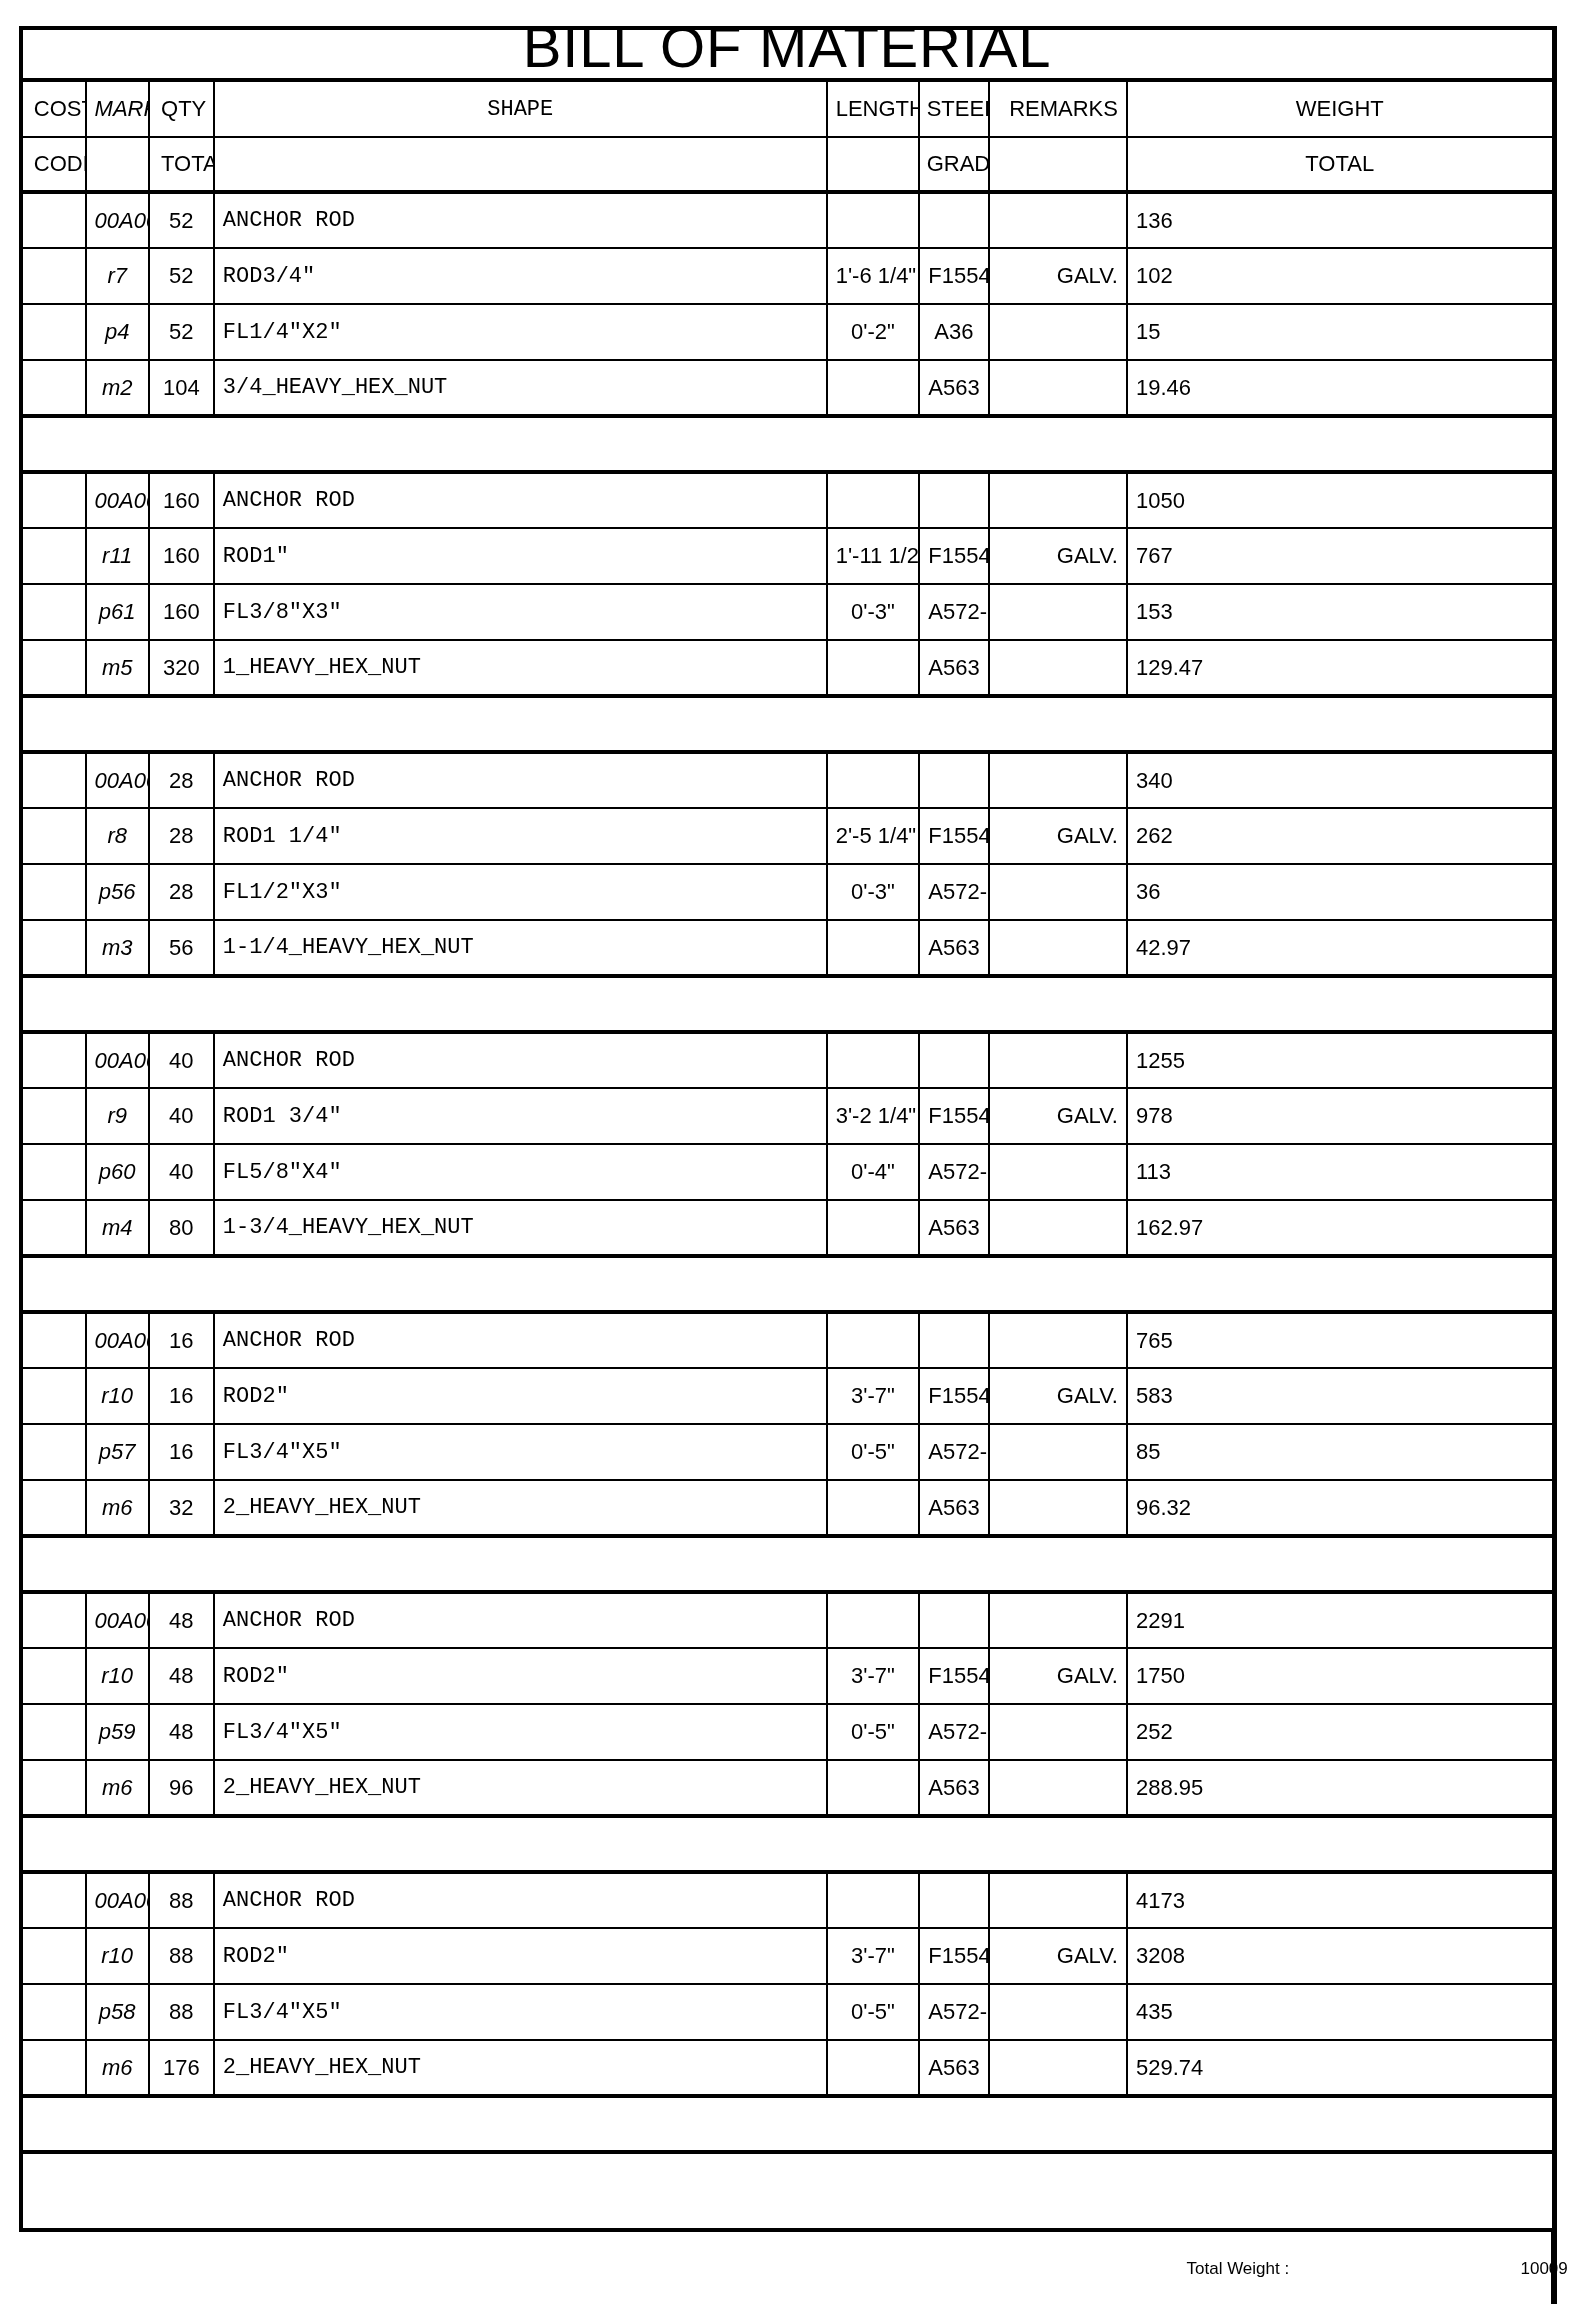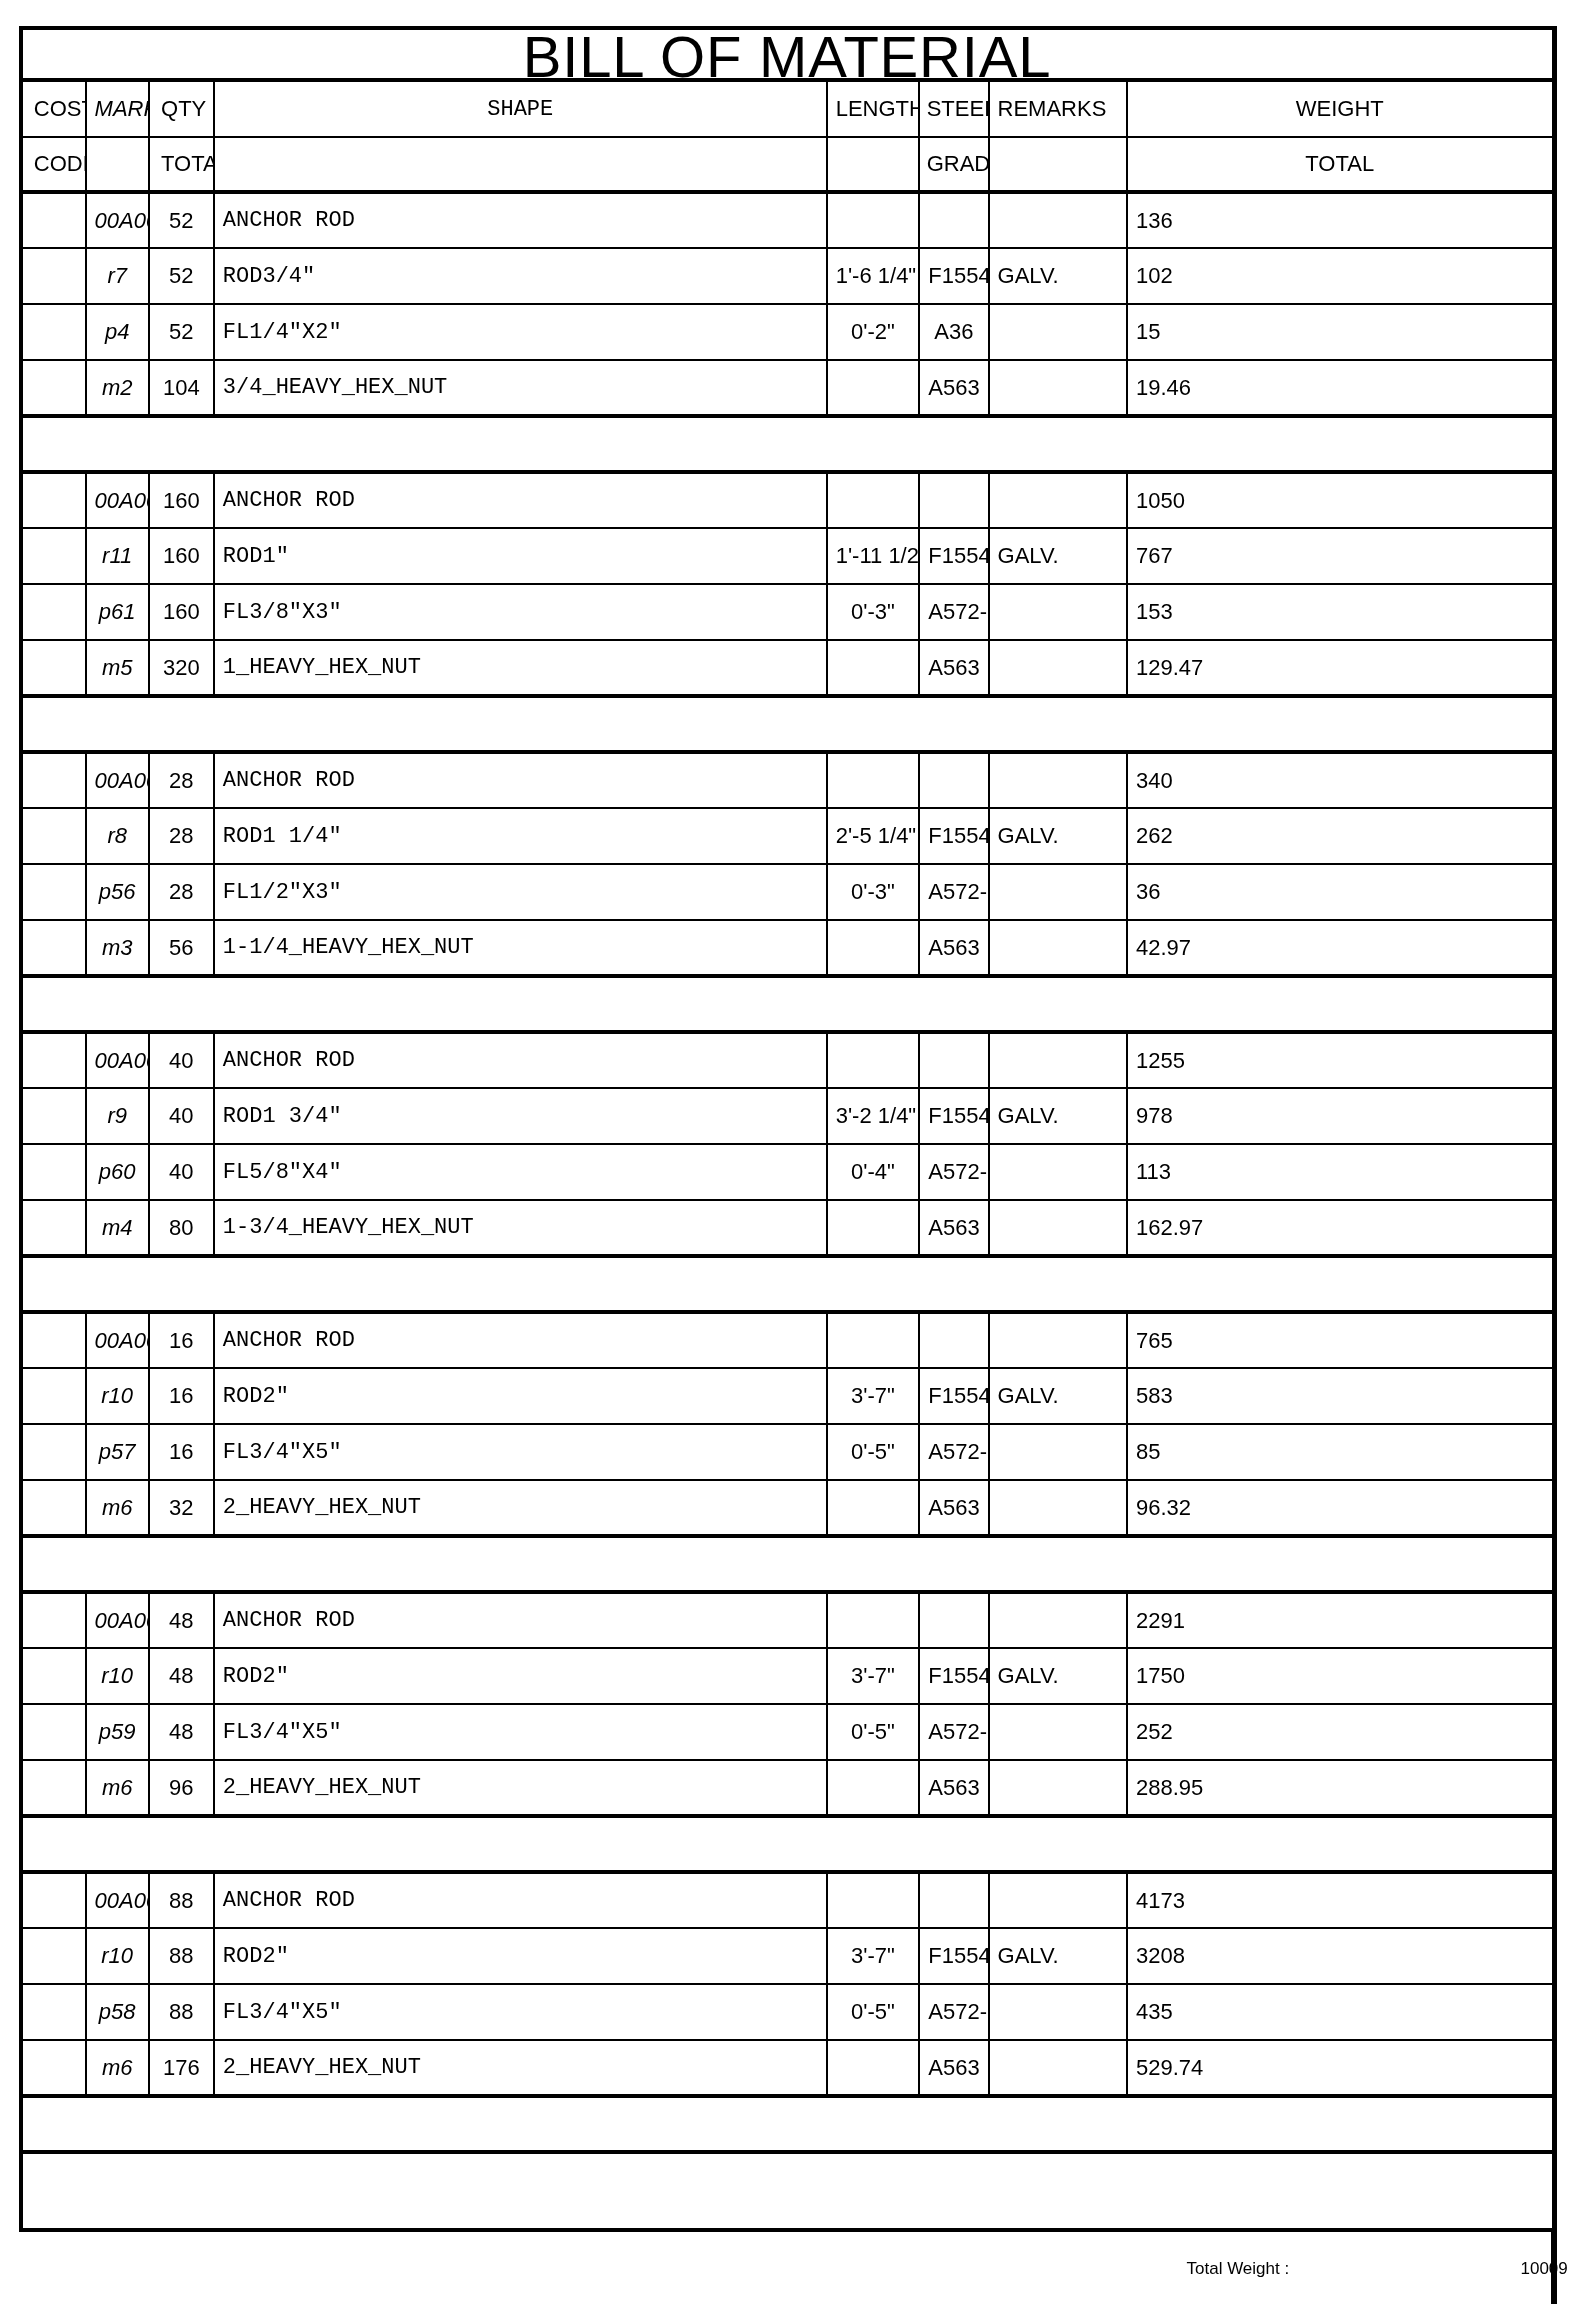--- a/index.html
+++ b/index.html
@@ -28,21 +28,21 @@
     border: 4.8px solid #000;
     border-right-width: 5.6px;
     background: #fff;
   }
 
   
   .title-band {
     height: 52px;
     border-bottom: 4.8px solid #000;
     display: flex;
-    align-items: flex-start;
+    align-items: flex-end;
     justify-content: center;
     overflow: hidden;
   }
   .title-band .title-text {
     font-size: 58px;
     line-height: 1;
     letter-spacing: 0.8px;
     white-space: nowrap;
     font-weight: 400;
     transform: translateY(-1.6px);
@@ -67,21 +67,21 @@
   table.bom td:last-child { border-right: 0; }
   table.bom tr:last-child td { border-bottom: 0; }
 
   
   .c-cost    { width: 62px;  text-align: left;   }
   .c-mark    { width: 62px;  text-align: center; font-style: italic; }
   .c-qty     { width: 64px;  text-align: center; }
   .c-shape   { width: 602px; text-align: left;   }
   .c-length  { width: 91px; text-align: center; }
   .c-steel   { width: 68px;  text-align: center; }
-  .c-remarks { width: 136px; text-align: left; }
+  .c-remarks { width: 136px; text-align: right; }
   .c-weight  { width: 417px; text-align: center; }
 
   
   tr.hdr td { height: 55px; }
   tr.hdr-a td { border-bottom: 2.4px solid #000; }
   tr.hdr-b td { border-bottom: 4.8px solid #000; }
 
   
   .hdr .c-cost { text-align: left; padding-left: 11.3px; }
   .hdr .c-qty  { text-align: center; padding-left: 11.3px; }

